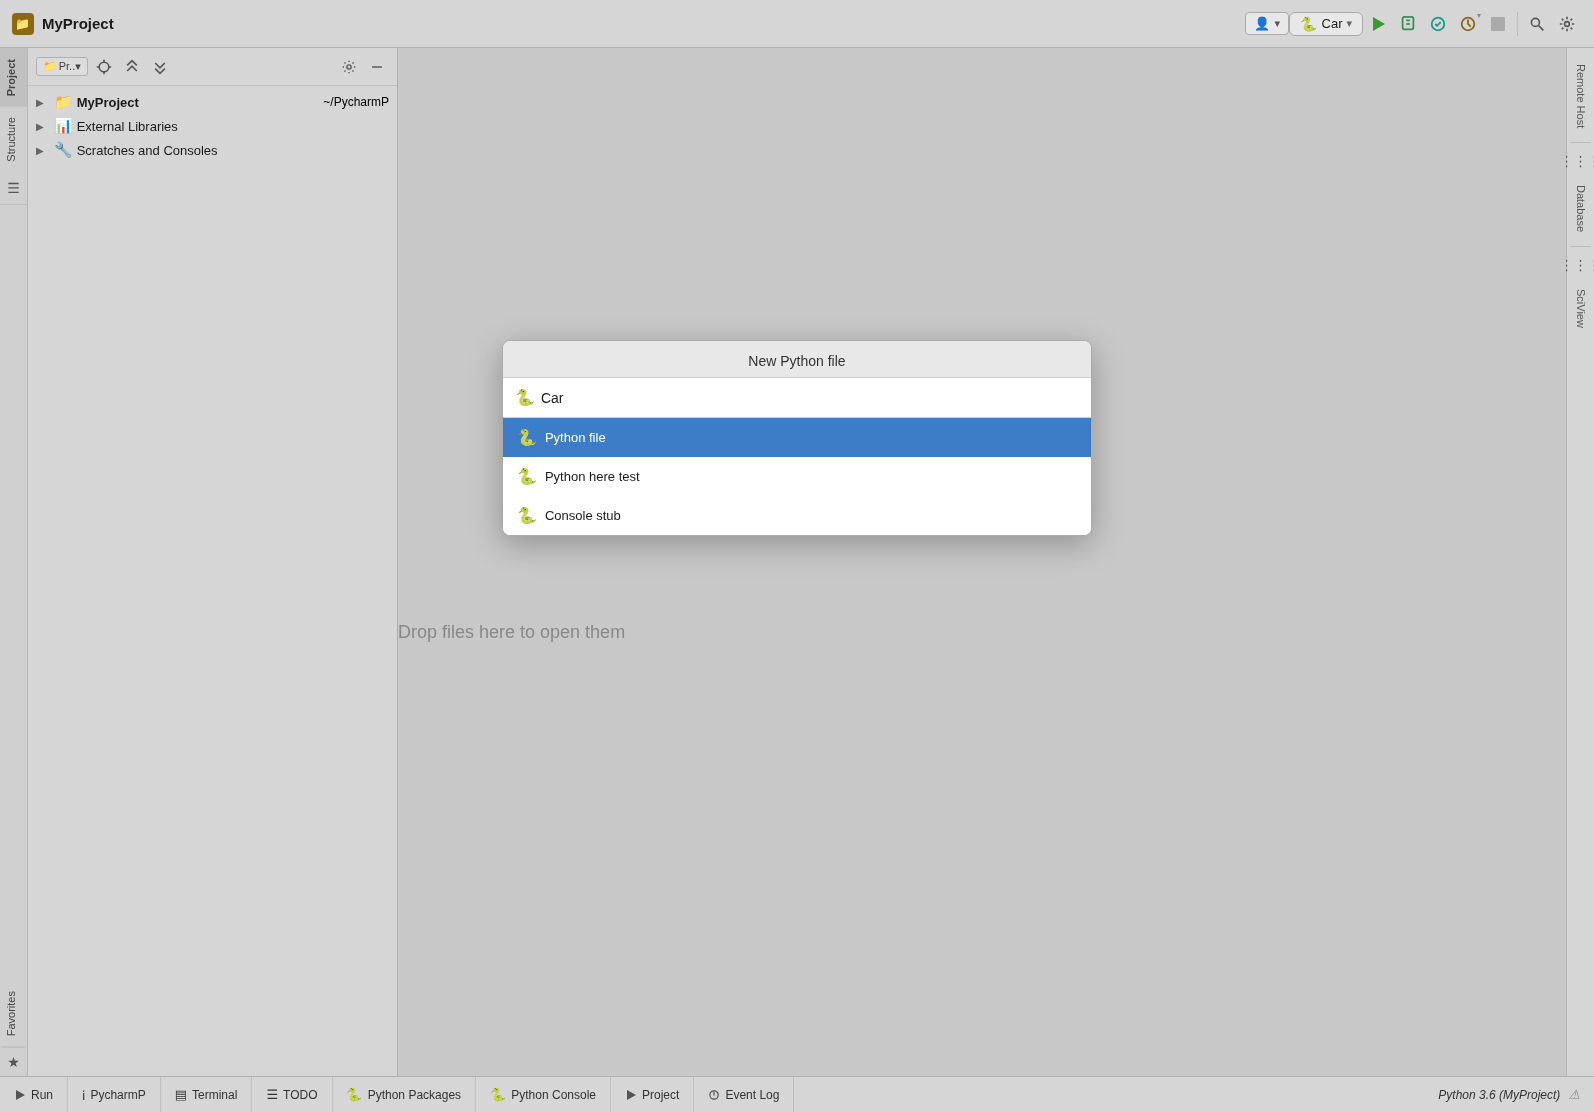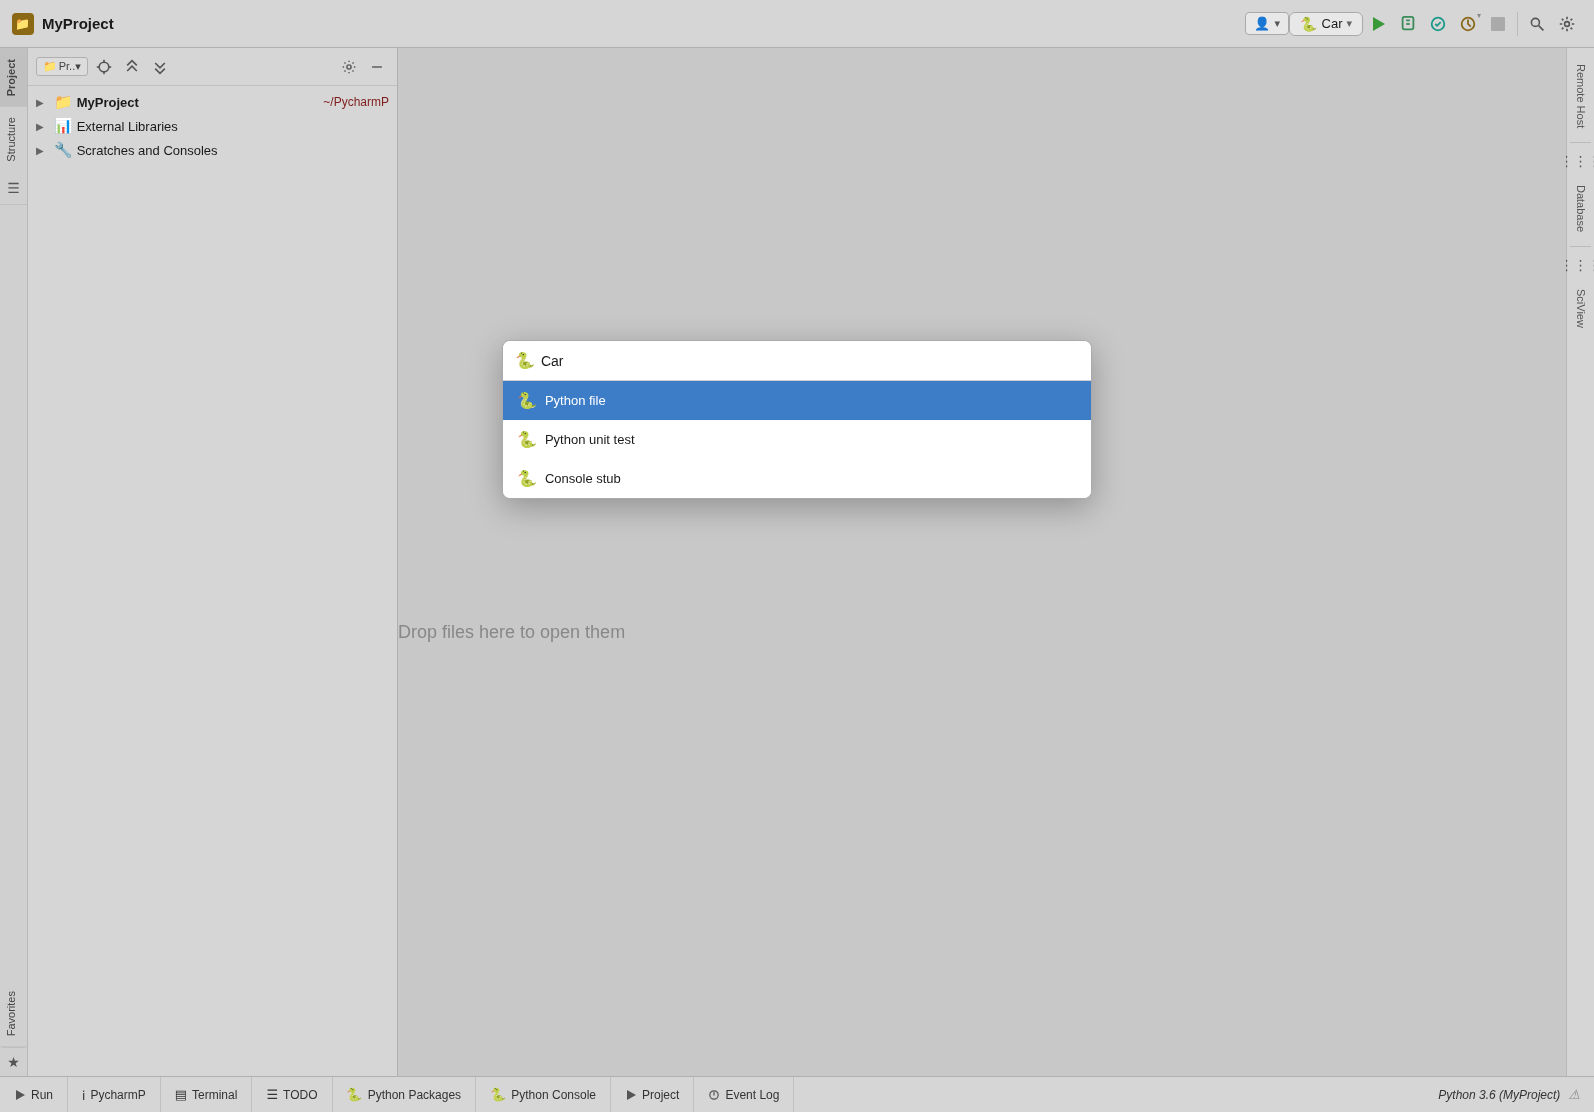--- a/index.html
+++ b/index.html
@@ -130,21 +130,21 @@
     }
     .tree-arrow {
       font-size: 10px;
       color: #666;
       width: 14px;
       flex-shrink: 0;
     }
     .tree-icon { font-size: 15px; flex-shrink: 0; }
     .tree-label { flex: 1; }
     .tree-label.bold { font-weight: 700; }
-    .tree-sub { font-size: 12px; color: #7f1d1d; margin-left: 2px; }
+    .tree-sub { font-size: 12px; color: #000000; margin-left: 2px; }
 
     
     #content {
       flex: 1;
       background: #c8c8c8;
       position: relative;
       display: flex;
       align-items: center;
       justify-content: flex-start;
     }
@@ -504,32 +504,33 @@
     <div class="rv-tab">Database</div>
     <div style="width:80%;height:1px;background:#bbb;margin:2px 0"></div>
     <div class="rv-tab-dots">⋮⋮⋮</div>
     <div class="rv-tab">SciView</div>
   </div>
 
 </div>
 
 <div id="dialog-overlay">
   <div id="dialog">
+    <div id="dialog-title">New Python file</div>
     <div id="dialog-input-row">
       <span id="dialog-input-icon">🐍</span>
       <input id="dialog-input" type="text" value="Car" style="">
     </div>
     <div id="dialog-list">
       <div class="dialog-item selected">
         <span class="dialog-item-icon">🐍</span>
         <span>Python file</span>
       </div>
       <div class="dialog-item">
         <span class="dialog-item-icon">🐍</span>
-        <span>Python unit test</span>
+        <span>Python here test</span>
       </div>
       <div class="dialog-item">
         <span class="dialog-item-icon">🐍</span>
         <span>Console stub</span>
       </div>
     </div>
   </div>
 </div>
 
 <div id="statusbar">

